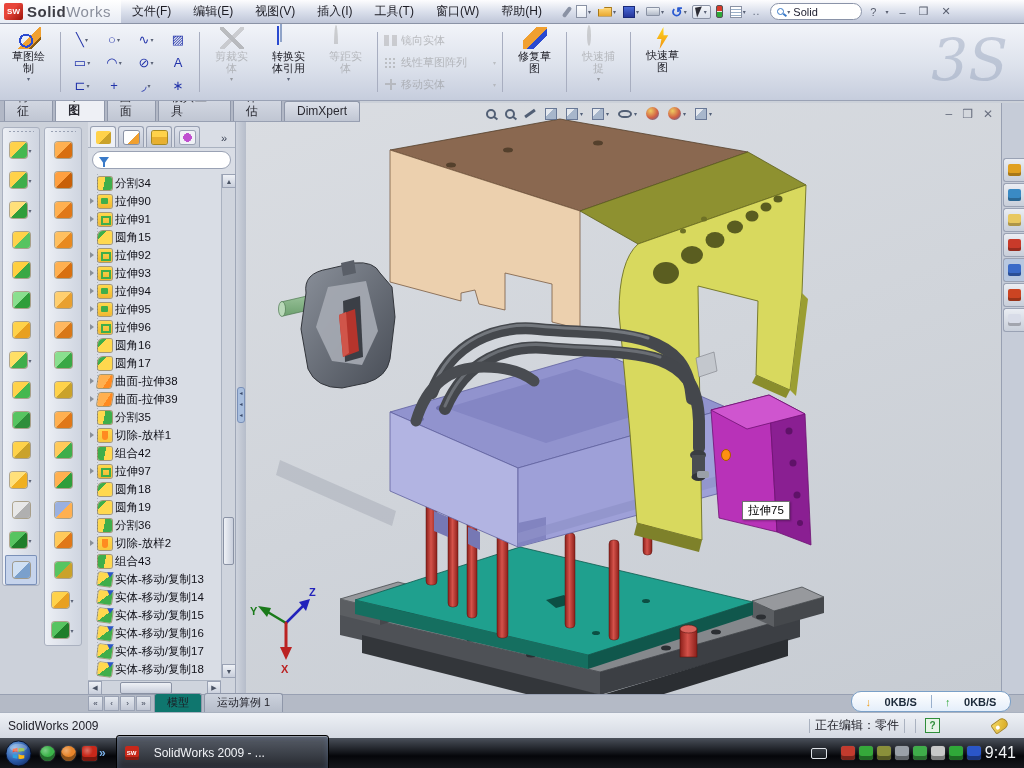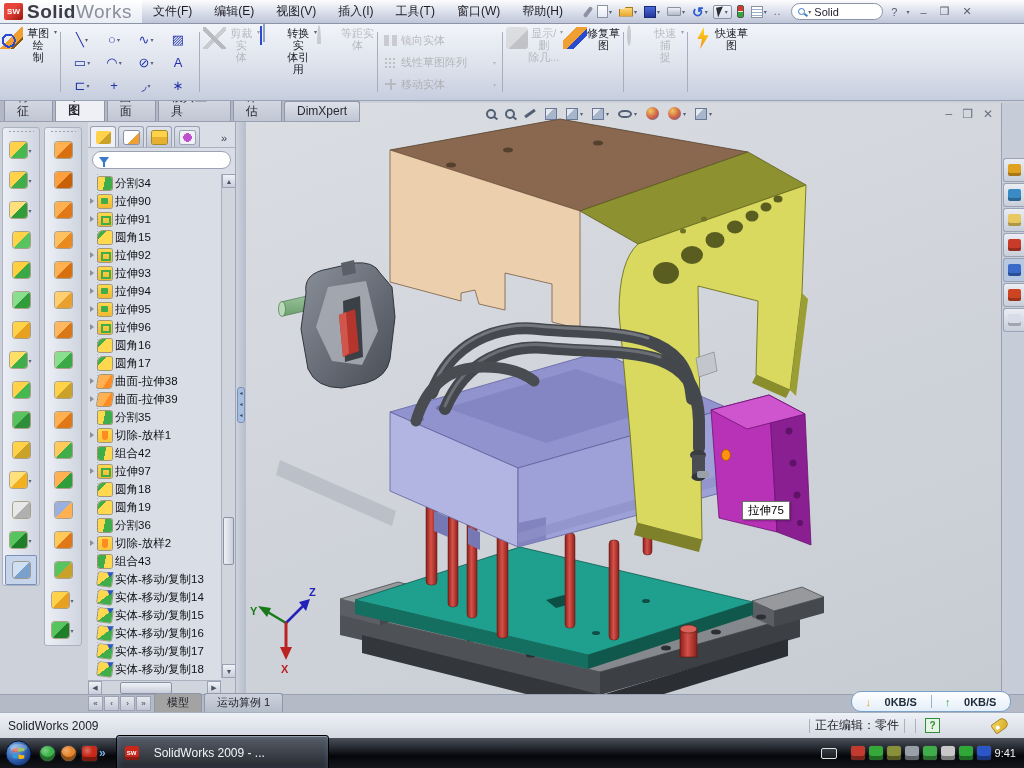--- a/index.html
+++ b/index.html
@@ -1,21 +1,21 @@
 <!DOCTYPE html>
 <html><head>
 <meta charset="utf-8">
 <style>
 *{box-sizing:border-box;margin:0;padding:0;user-select:none}
 html,body{width:1024px;height:768px;overflow:hidden;font-family:"Liberation Sans",sans-serif;background:#ccd1d9;position:relative}
 
 #titlebar{position:absolute;left:0;top:0;width:1024px;height:24px;background:linear-gradient(#fdfdfe,#dbe0ec 50%,#bfc6d8);border-bottom:1px solid #8b93a6;display:flex;align-items:center;z-index:30}
 #logo{display:flex;align-items:center;gap:4px;padding:0 10px 0 4px;height:100%;background:linear-gradient(#ffffff,#e8ecf4)}
 .sw-cube{width:19px;height:17px;border-radius:2px;background:linear-gradient(135deg,#e8453a 40%,#9c130a);color:#fff;font-size:8px;font-weight:bold;display:flex;align-items:center;justify-content:center}
-#app-name{font-size:19px;color:#3c3c44;letter-spacing:.5px}
+#app-name{font-size:15px;color:#3c3c44;letter-spacing:.5px}
 #app-name b{font-weight:bold}
 #app-name i{font-style:normal;color:#8a8f9c}
 #menu-bar{display:flex;align-items:center;height:100%}
 .menu-item{font-size:12px;color:#1c1c24;padding:0 11px;line-height:23px;cursor:default}
 #qa-bar{display:flex;align-items:center;gap:3px;margin-left:10px}
 .qa{display:flex;align-items:center;gap:1px;padding:1px 2px}
 .qa .dd{font-size:6px;color:#5a6276}
 .qb{display:inline-block}
 .qb-pin{width:4px;height:12px;background:#8a92a4;border-radius:2px;transform:rotate(38deg)}
 .qb-new-document{width:11px;height:13px;background:linear-gradient(#fff,#e4e9f2);border:1px solid #8a92a4}
@@ -31,21 +31,21 @@
 #search-pill{display:flex;align-items:center;gap:3px;width:92px;height:17px;border:1px solid #8a93a8;border-radius:9px;background:#fff;margin-left:8px;padding:0 6px;font-size:11px;color:#223}
 .mini-mag{width:7px;height:7px;border:1.5px solid #3a7ac8;border-radius:50%;position:relative}
 .mini-mag::after{content:"";position:absolute;width:4px;height:1.5px;background:#3a7ac8;right:-4px;bottom:-1px;transform:rotate(38deg)}
 #search-pill .dd{font-size:6px;color:#5a6276}
 #tb-right{display:flex;align-items:center;gap:9px;margin-left:8px;color:#5a6070;font-size:11px}
 #tb-right .wb{font-size:11px;color:#5a6070;padding:0 2px}
 
 #toolbar{position:absolute;left:0;top:24px;width:1024px;height:77px;background:linear-gradient(#f2f4f9,#dde2ec 55%,#c6cddd);border-bottom:1px solid #9aa2b5;display:flex;align-items:stretch;z-index:29}
 #watermark{position:absolute;right:16px;top:2px;font-family:"DejaVu Serif",serif;font-style:italic;font-size:58px;color:rgba(140,155,182,.42);pointer-events:none}
 .tb-sep{width:1px;background:#a8aec0;margin:8px 3px}
-.bigbtn{width:57px;display:flex;flex-direction:row;padding-top:3px;border-radius:3px}
+.bigbtn{width:57px;display:flex;flex-direction:column;align-items:center;padding-top:3px;border-radius:3px}
 .bb-label{font-size:11px;line-height:12px;text-align:center;color:#1c1c24;white-space:pre-line}
 .bigbtn .dd{font-size:6px;color:#5a6276;margin-top:1px}
 .dis{opacity:.55;filter:grayscale(.9)}
 .dis .bb-label{color:#8a90a0}
 .bi{width:24px;height:22px;margin-bottom:1px}
 .bi-sketch{background:radial-gradient(circle at 38% 62%,transparent 5px,#2a4ad0 5px 7px,transparent 7px),linear-gradient(135deg,transparent 48%,#f0a030 48% 72%,#8a5a10 72% 80%,transparent 80%)}
 .bi-dim{width:14px;height:14px;border:2px solid #2a4ad0;transform:rotate(45deg);margin:4px auto}
 .bi-trim{background:linear-gradient(45deg,transparent 42%,#8a92a4 42% 55%,transparent 55%),linear-gradient(-45deg,transparent 42%,#aab2c0 42% 55%,transparent 55%)}
 .bi-convert{width:18px;height:16px;background:linear-gradient(#fff,#cdd5e4);border:1px solid #2a4ad0;box-shadow:3px -3px 0 #8fa3c8;margin:4px auto 2px}
 .bi-offset{width:18px;height:10px;border:2px solid #aab0bc;border-bottom:none;border-radius:50% 50% 0 0/100% 100% 0 0;margin:8px auto 4px}
@@ -144,21 +144,21 @@
 .tp-btn.pressed{background:#b8c8e0}
 .tp-ico{width:13px;height:12px;border-radius:2px;box-shadow:inset 0 -3px rgba(0,0,0,.25)}
 
 #netwidget{position:absolute;left:851px;top:691px;width:160px;height:21px;background:linear-gradient(#ffffff,#e4eefa);border:1px solid #7aa0c8;border-radius:10px;display:flex;align-items:center;justify-content:space-evenly;font-size:11px;font-weight:bold;color:#1c2a3a;z-index:40}
 #netwidget .down{color:#f0a020}#netwidget .up{color:#2fa838}
 #netwidget .ndiv{width:1px;height:13px;background:#9ab0cc}
 
 #bottombar{position:absolute;left:0;top:694px;width:1024px;height:18px;background:#b4bac6;border-top:1px solid #98a0b2;display:flex;align-items:flex-end;padding-left:88px;z-index:20}
 .navb{width:15px;height:15px;margin:0 1px 1px 0;font-size:8px;color:#3a4254;background:linear-gradient(#e4e8ef,#c2c8d5);border:1px solid #9aa2b4;display:flex;align-items:center;justify-content:center}
 .btab{font-size:11px;color:#1c1c24;padding:1px 12px 2px;background:linear-gradient(#ccd2dd,#b6bdca);border:1px solid #8f97a9;border-bottom:none;border-radius:3px 3px 0 0;margin-left:2px}
-.btab.active{background:#a3a3a3}
+.btab.active{background:#0f766e}
 
 #statusbar{position:absolute;left:0;top:712px;width:1024px;height:26px;background:linear-gradient(#eef1f6,#d4d9e2);border-top:1px solid #aab2c0;display:flex;align-items:center;font-size:12px;color:#1c1c24;z-index:20}
 #statusbar .left{padding-left:8px}
 #statusbar .right{margin-left:auto;display:flex;align-items:center}
 .vsep{width:1px;height:14px;background:#aab2c0;margin:0 5px}
 #help-q{width:15px;height:15px;border:1px solid #2f8e3a;background:#e6f4e6;color:#2f8e3a;font-size:10px;font-weight:bold;display:flex;align-items:center;justify-content:center;margin:0 4px}
 #tag-ico{width:16px;height:11px;background:linear-gradient(135deg,#f4d860,#d8a820);border:1px solid #a8841a;border-radius:2px 5px 5px 2px;transform:rotate(-35deg);margin:0 16px 0 48px;position:relative}
 #tag-ico::after{content:"";position:absolute;left:2px;top:3px;width:4px;height:4px;border-radius:50%;background:#fff}
 
 #taskbar{position:absolute;left:0;top:738px;width:1024px;height:30px;background:linear-gradient(#4a505a,#1d2026 40%,#05060a 60%,#15171c);display:flex;align-items:center;z-index:50}
@@ -169,21 +169,21 @@
 #ql-chev{color:#7ab0e8;font-size:12px;font-weight:bold;margin-left:2px}
 #taskbar-tasks{display:flex;gap:5px;margin-left:10px}
 .task{width:213px;height:36px;border:1px solid #000;border-radius:3px;display:flex;align-items:center;gap:15px;padding:0 8px;background:linear-gradient(#3c414a,#181b20);box-shadow:inset 0 1px rgba(255,255,255,.25)}
 .task.active{background:linear-gradient(#575d68,#23262c);box-shadow:inset 0 1px rgba(255,255,255,.35),inset 0 0 6px rgba(120,160,220,.3)}
 .task:nth-child(2){width:168px}
 .task-ico{width:14px;height:14px;border-radius:2px;color:#fff;font-size:6px;font-weight:bold;display:flex;align-items:center;justify-content:center;flex:none;box-shadow:inset 0 -3px rgba(0,0,0,.3)}
 .task-label{color:#f2f4f8;font-size:12px;white-space:nowrap;overflow:hidden}
 #tray{margin-left:auto;display:flex;align-items:center;gap:4px;padding-right:8px}
 .kb{width:16px;height:11px;border:1px solid #dfe3e8;border-radius:2px;background:linear-gradient(#383d44,#1a1d22);margin-right:10px}
 .tray{width:14px;height:14px;border-radius:3px;box-shadow:inset 0 -4px rgba(0,0,0,.38),0 0 1px rgba(255,255,255,.4)}
-#clock{color:#f0f2f4;font-size:11px;margin-left:0}
+#clock{color:#f0f2f4;font-size:16px;margin-left:0}
 </style>
 </head>
 <body>
 
 <div id="titlebar" data-name="title-bar">
   <div id="logo" data-name="app-logo">
     <span class="sw-cube" data-name="solidworks-logo-icon">SW</span>
     <span id="app-name" data-name="app-title"><b data-name="app-title-bold">Solid</b><i data-name="app-title-light">Works</i></span>
   </div>
   <div id="menu-bar" data-name="menu-bar">
@@ -242,20 +242,21 @@
   <div id="tb-right" data-name="titlebar-right">
     <span data-name="help-button">?</span>
     <span class="dd" data-name="help-dropdown-icon" style="font-size:6px">▾</span>
     <span class="wb" data-name="minimize-button">–</span>
     <span class="wb" data-name="restore-button">❒</span>
     <span class="wb" data-name="close-button">✕</span>
   </div>
 </div>
 
 <div id="toolbar" data-name="sketch-toolbar">
+  <div id="watermark" data-name="ds-watermark">3S</div>
   <div class="bigbtn" data-name="sketch-button">
     <span class="bi bi-sketch" data-name="sketch-icon"></span>
     <span class="bb-label" data-name="sketch-label">草图绘
 制</span>
       <span class="dd">▾</span>
   </div>
   <div class="tb-sep" data-name="toolbar-separator"></div>
   <div id="sk-grid" data-name="sketch-entities-grid">
     <span class="skc" data-name="line-tool">╲<span class="dd">▾</span></span>
     <span class="skc" data-name="circle-tool">○<span class="dd">▾</span></span>
@@ -299,26 +300,20 @@
       <span class="rlabel" data-name="linear-sketch-pattern-label">线性草图阵列</span>
         <span class="dd">▾</span>
     </div>
     <div class="rowbtn dis" data-name="move-entities-button">
       <span class="ri ri-move" data-name="move-entities-icon"></span>
       <span class="rlabel" data-name="move-entities-label">移动实体</span>
         <span class="dd">▾</span>
     </div>
   </div>
   <div class="tb-sep" data-name="toolbar-separator"></div>
-  <div class="bigbtn dis" data-name="display-delete-relations-button">
-    <span class="bi bi-showdel" data-name="display-delete-relations-icon"></span>
-    <span class="bb-label" data-name="display-delete-relations-label">显示/删
-除几...</span>
-      <span class="dd">▾</span>
-  </div>
   <div class="bigbtn" data-name="repair-sketch-button">
     <span class="bi bi-repair" data-name="repair-sketch-icon"></span>
     <span class="bb-label" data-name="repair-sketch-label">修复草
 图</span>
   </div>
   <div class="tb-sep" data-name="toolbar-separator"></div>
   <div class="bigbtn dis" data-name="quick-snaps-button">
     <span class="bi"><span class="bi-snap" data-name="quick-snaps-icon"></span></span>
     <span class="bb-label" data-name="quick-snaps-label">快速捕
 捉</span>

